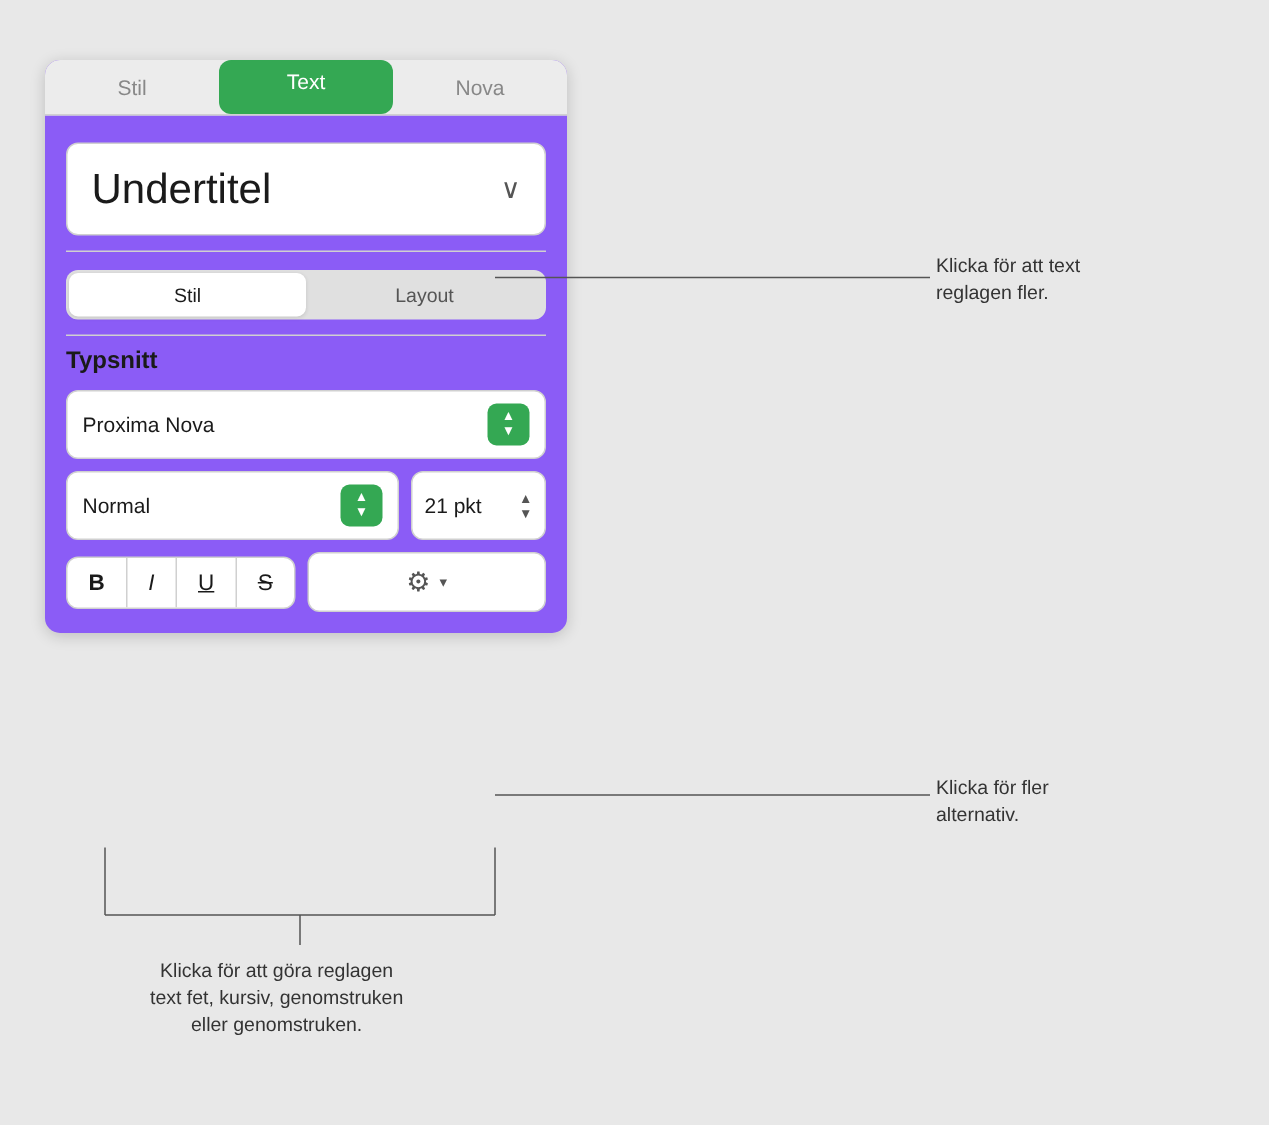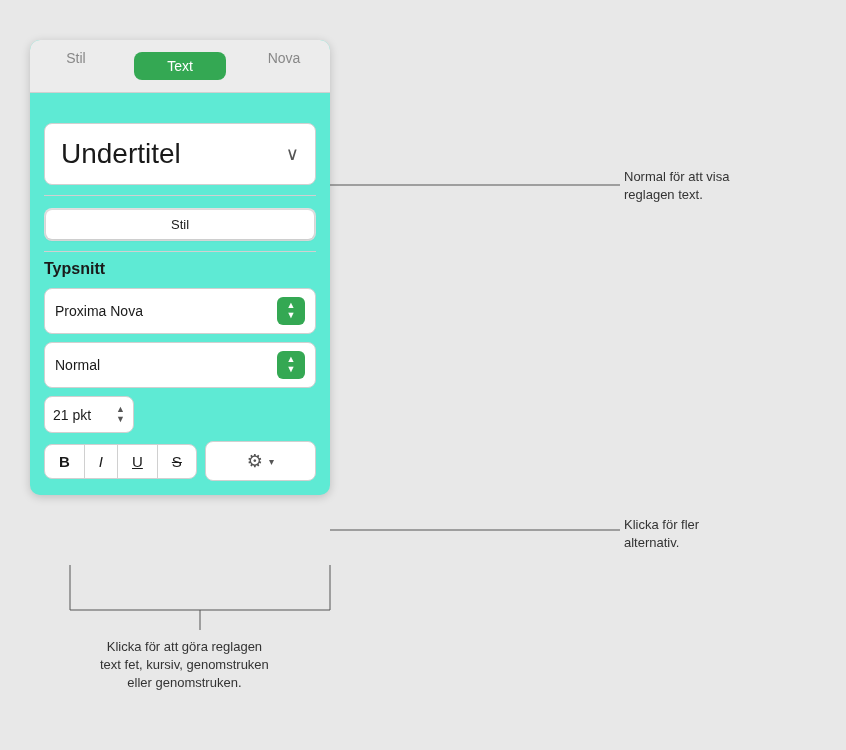--- a/index.html
+++ b/index.html
@@ -19,22 +19,22 @@
       display: flex;
       align-items: flex-start;
       gap: 0;
       position: relative;
       width: 846px;
       height: 750px;
     }
 
     
     .panel {
-      width: 300px;
-      background: #5eead4;
+      width: 348px;
+      background: #8b5cf6;
       border-radius: 10px;
       overflow: hidden;
       box-shadow: 0 2px 10px rgba(0,0,0,0.18);
       position: absolute;
       left: 30px;
       top: 40px;
     }
 
     
     .tab-bar {
@@ -50,27 +50,27 @@
       font-size: 14px;
       color: #888;
       cursor: pointer;
       border-radius: 0;
     }
 
     .tab-item.active {
       background: #34a853;
       color: #fff;
       border-radius: 8px;
-      margin: 12px;
+      margin: 0;
       padding: 6px 0;
     }
 
     
     .subtitle-dropdown {
-      margin: 30px 14px 10px 14px;
+      margin: 18px 14px 10px 14px;
       background: white;
       border: 1px solid #d0d0d0;
       border-radius: 8px;
       padding: 14px 16px;
       display: flex;
       justify-content: space-between;
       align-items: center;
       cursor: pointer;
     }
 
@@ -175,21 +175,20 @@
       font-size: 9px;
       line-height: 1.1;
       color: white;
     }
 
     
     .style-size-row {
       display: flex;
       margin: 0 14px 8px 14px;
       gap: 8px;
-      flex-direction: column;
     }
 
     .style-field {
       flex: 1;
       background: white;
       border: 1px solid #d0d0d0;
       border-radius: 8px;
       display: flex;
       align-items: center;
       padding: 8px 10px;
@@ -323,20 +322,21 @@
 
     <div class="subtitle-dropdown">
       <span class="subtitle-text">Undertitel</span>
       <span class="chevron-down">∨</span>
     </div>
 
     <div class="divider"></div>
 
     <div class="sub-tab-bar">
       <div class="sub-tab-item active">Stil</div>
+      <div class="sub-tab-item">Layout</div>
     </div>
 
     <div class="divider2"></div>
 
     <div class="section-heading">Typsnitt</div>
 
     <div class="font-row">
       <span class="font-name">Proxima Nova</span>
       <div class="green-stepper">
         <div class="green-stepper-inner">
@@ -388,22 +388,22 @@
     <line x1="330" y1="530" x2="590" y2="530" stroke="#555" stroke-width="1"></line>
     <line x1="590" y1="530" x2="620" y2="530" stroke="#555" stroke-width="1"></line>
 
     <line x1="70" y1="565" x2="70" y2="610" stroke="#555" stroke-width="1"></line>
     <line x1="330" y1="565" x2="330" y2="610" stroke="#555" stroke-width="1"></line>
     <line x1="70" y1="610" x2="330" y2="610" stroke="#555" stroke-width="1"></line>
     <line x1="200" y1="610" x2="200" y2="630" stroke="#555" stroke-width="1"></line>
   </svg>
 
   <div class="annotation-text" style="left: 624px; top: 168px;">
-    <span>Normal för att visa</span><br>
-    <span>reglagen text.</span>
+    <span>Klicka för att text</span><br>
+    <span>reglagen fler.</span>
   </div>
 
   <div class="annotation-text" style="left: 624px; top: 516px;">
     <span>Klicka för fler</span><br>
     <span>alternativ.</span>
   </div>
 
   <div class="annotation-text" style="left: 100px; top: 638px; text-align: center; white-space: nowrap;">
     <span>Klicka för att göra reglagen</span><br>
     <span>text fet, kursiv, genomstruken</span><br>

